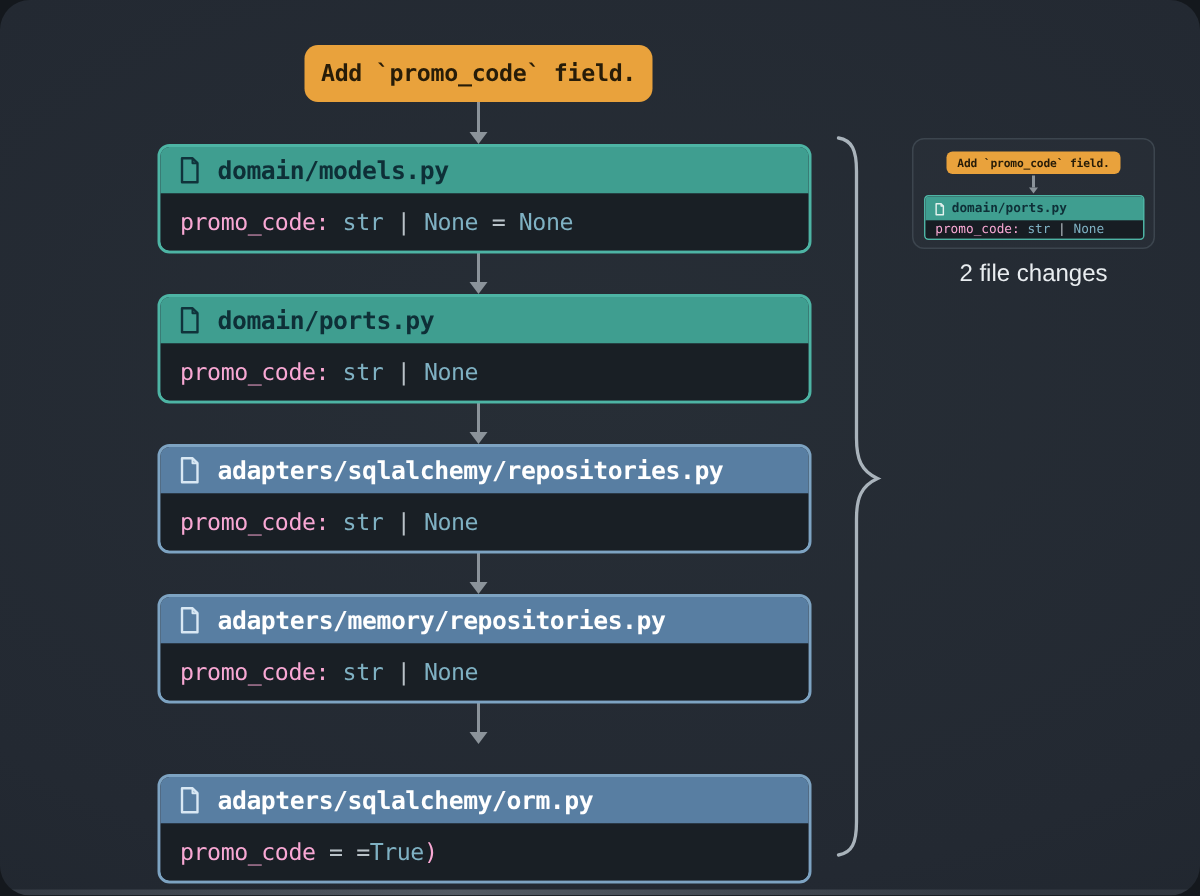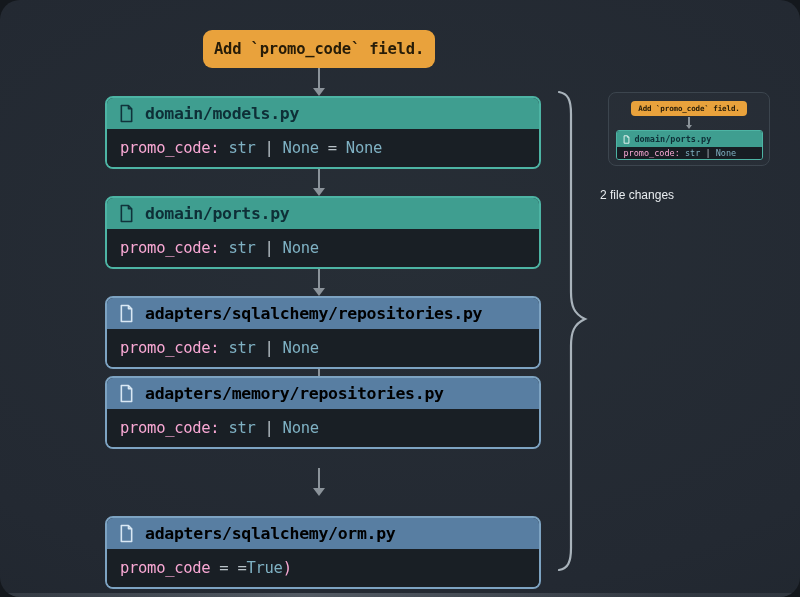--- a/index.html
+++ b/index.html
@@ -30,21 +30,21 @@
   
   .card {
     position:absolute; left:105px; width:436px; height:73px;
     border:2px solid; border-radius:8px; box-sizing:border-box;
     overflow:hidden; display:flex; flex-direction:column;
   }
   .card.teal { border-color:#4db4a4; }
   .card.teal .hdr { background:#3f9e90; color:#0e2f37; }
   .card.teal .hdr .icon { color:#10333b; }
   .card.blue { border-color:#7da3c2; }
-  .card.blue .hdr { background:#587ea2; color:#000000; }
+  .card.blue .hdr { background:#587ea2; color:#ffffff; }
   .card.blue .hdr .icon { color:#d9e8f4; }
   .card .hdr {
     height:31px; flex:0 0 31px; display:flex; align-items:center; gap:11px;
     padding:0 12px; font-size:16.5px; font-weight:600; letter-spacing:-0.3px; white-space:pre;
   }
   .card .hdr .icon { display:flex; }
   .card .body {
     flex:1; background:#191f25; display:flex; align-items:center;
     padding:0 13px; font-size:15.5px; letter-spacing:-0.3px; white-space:pre;
   }
@@ -77,22 +77,22 @@
   .mini-card .hdr {
     background:#3f9e90; color:#0e2f37; height:16px; display:flex; align-items:center;
     gap:5px; padding:0 6px; font-size:8.5px; font-weight:600; white-space:pre;
   }
   .mini-card .hdr .icon { color:#e4f2ee; display:flex; }
   .mini-card .body {
     background:#171d23; height:12px; display:flex; align-items:center;
     padding:0 7px; font-size:8.5px; white-space:pre;
   }
   .mini-caption {
-    position:absolute; left:600px; top:188px; width:178px; text-align:left;
-    font-family:"Liberation Sans", sans-serif; font-size:12px; color:#e9edf0;
+    position:absolute; left:600px; top:174px; width:178px; text-align:center;
+    font-family:"Liberation Sans", sans-serif; font-size:16px; color:#e9edf0;
   }
 </style>
 </head>
 <body>
 
 <div class="stage">
 
   <div class="main-badge">Add `promo_code` field.</div>
 
   <div class="connector" style="top:68px;height:28px">
@@ -149,21 +149,21 @@
         <svg width="15" height="19" viewBox="0 0 16 20">
           <path d="M2.5 1.5 H10 L13.5 5 V18.5 H2.5 Z" fill="none" stroke="currentColor" stroke-width="1.7" stroke-linejoin="round"></path>
           <path d="M10 1.5 V5 H13.5" fill="none" stroke="currentColor" stroke-width="1.5" stroke-linejoin="round"></path>
         </svg>
       </span>
       <span class="file-name">adapters/sqlalchemy/repositories.py</span>
     </div>
     <div class="body code-line"><span class="tok-plain">promo_code: </span><span class="tok-accent">str</span><span class="tok-op"> | </span><span class="tok-accent">None</span></div>
   </div>
 
-  <div class="card blue" style="top: 376px;">
+  <div class="card blue" style="top: 396px;">
     <div class="hdr">
       <span class="icon">
         <svg width="15" height="19" viewBox="0 0 16 20">
           <path d="M2.5 1.5 H10 L13.5 5 V18.5 H2.5 Z" fill="none" stroke="currentColor" stroke-width="1.7" stroke-linejoin="round"></path>
           <path d="M10 1.5 V5 H13.5" fill="none" stroke="currentColor" stroke-width="1.5" stroke-linejoin="round"></path>
         </svg>
       </span>
       <span class="file-name">adapters/memory/repositories.py</span>
     </div>
     <div class="body code-line"><span class="tok-plain">promo_code: </span><span class="tok-accent">str</span><span class="tok-op"> | </span><span class="tok-accent">None</span></div>

